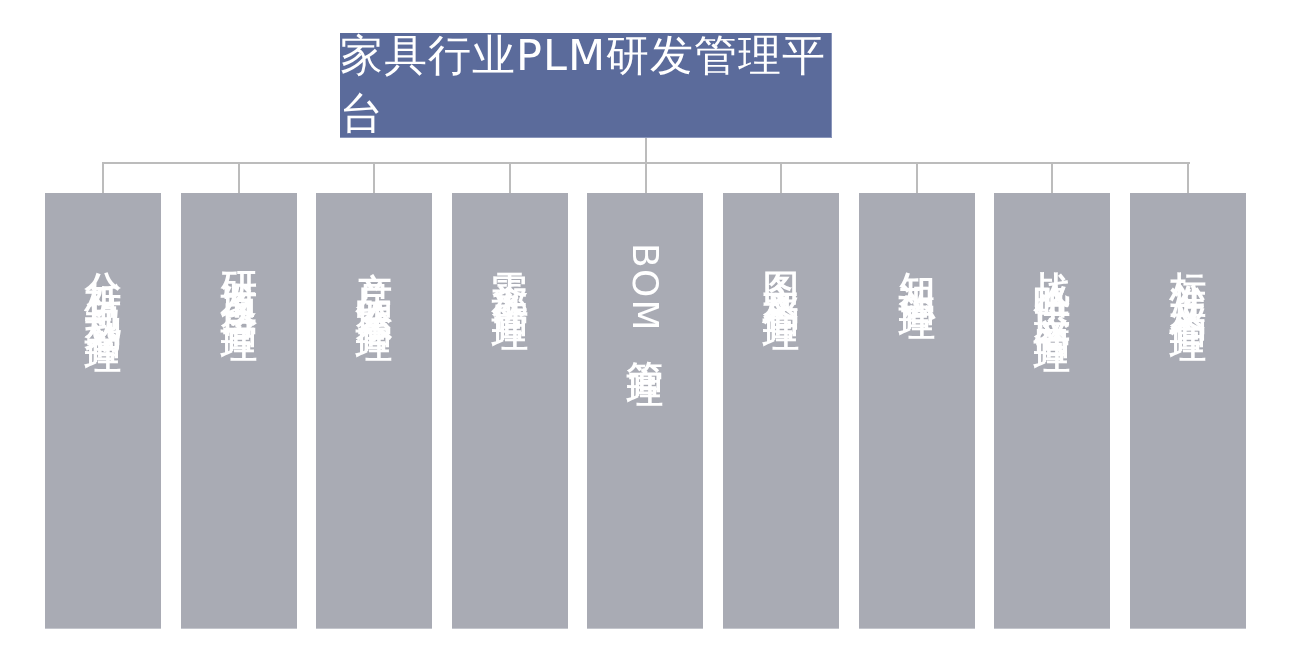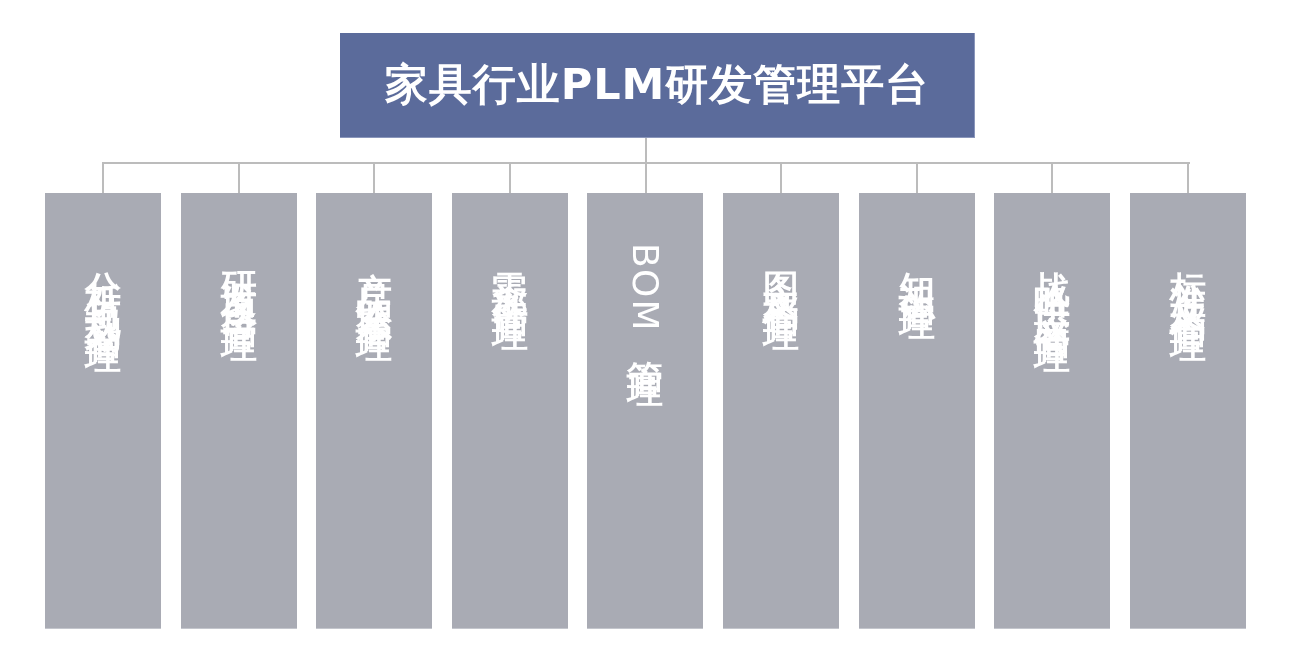--- a/index.html
+++ b/index.html
@@ -11,29 +11,29 @@
       width: 1304px;
       height: 668px;
       position: relative;
       overflow: hidden;
       font-family: "DejaVu Sans", "Liberation Sans", sans-serif;
     }
     .root-box {
       position: absolute;
       left: 340px;
       top: 33px;
-      width: 635px;
+      width: 492px;
       height: 105px;
       background: #5b6b9b;
       display: flex;
       align-items: center;
       justify-content: center;
       color: #ffffff;
       font-size: 43px;
-      font-weight: bold;
+      font-weight: normal;
       letter-spacing: 1px;
       box-sizing: border-box;
       border-bottom: 1px solid #8a96bb;
       border-right: 1px solid #8a96bb;
     }
     .line {
       position: absolute;
       background: #bcbcbc;
     }
     .line.v-root {

